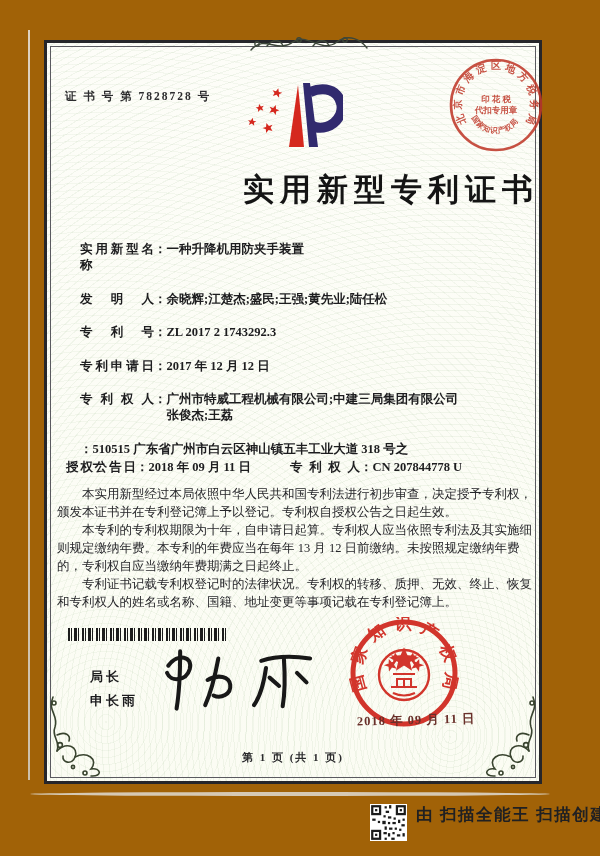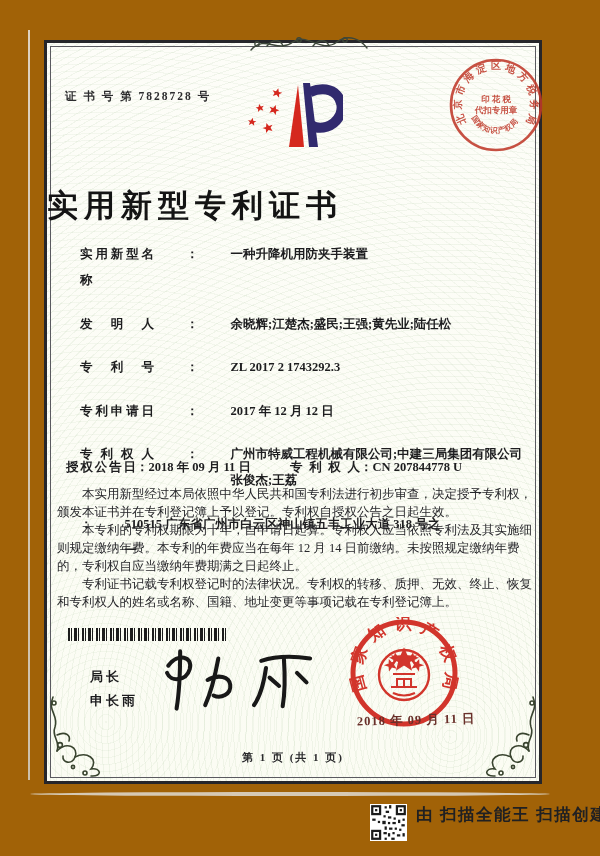--- a/index.html
+++ b/index.html
@@ -20,26 +20,26 @@
       repeating-radial-gradient(circle at 12% 92%, rgba(120,165,105,.07) 0 1px, rgba(0,0,0,0) 1px 7px),
       linear-gradient(#fdfdf8,#fbfcf3);}
   .frame-inner{position:absolute;inset:3px;border:1px solid #5a5a60;pointer-events:none;}
 
   .cert-no{position:absolute;left:18px;top:46px;font-size:11.5px;font-weight:600;
     color:#2c2c2e;letter-spacing:2px;}
 
   .logo{position:absolute;left:196px;top:40px;width:100px;height:78px;}
   .tax-seal{position:absolute;left:399px;top:12px;width:100px;height:100px;opacity:.88;}
 
-  .title{position:absolute;left:0;top:142px;width:100%;text-align:left;
+  .title{position:absolute;left:0;top:126px;width:100%;text-align:right;
     font-size:31px;font-weight:700;color:#141414;letter-spacing:6px;}
 
   .fields{position:absolute;left:33px;top:198px;width:452px;font-size:12.5px;
     font-weight:600;color:#1d1d1f;}
-  .frow{display:flex;line-height:26px;margin-bottom:17.5px;gap:32px;}
+  .frow{display:flex;line-height:16px;margin-bottom:17.5px;}
   .flabel{display:inline-block;width:74px;text-align:justify;text-align-last:justify;flex:0 0 74px;}
   .fcolon{flex:0 0 12px;}
   .fvalue{flex:1;}
   .fvalue .l2{display:block;}
 
   .grant-row{position:absolute;left:19px;top:415px;width:466px;display:flex;
     font-size:12.5px;font-weight:600;color:#1d1d1f;line-height:18px;}
   .grant-left{display:flex;}
   .grant-right{display:flex;position:absolute;left:224px;top:0;}
   .glabel{display:inline-block;width:70px;text-align:justify;text-align-last:justify;}
@@ -178,21 +178,21 @@
       </span>
       <span class="grant-right">
         <span class="glabel">专利权人</span>
           <span>：</span>
         <span>CN 207844778 U</span>
       </span>
     </div>
 
     <div class="paras">
       <p>本实用新型经过本局依照中华人民共和国专利法进行初步审查，决定授予专利权，颁发本证书并在专利登记簿上予以登记。专利权自授权公告之日起生效。</p>
-      <p>本专利的专利权期限为十年，自申请日起算。专利权人应当依照专利法及其实施细则规定缴纳年费。本专利的年费应当在每年 12 月 14 日前缴纳。未按照规定缴纳年费的，专利权自应当缴纳年费期满之日起终止。</p>
+      <p>本专利的专利权期限为十年，自申请日起算。专利权人应当依照专利法及其实施细则规定缴纳年费。本专利的年费应当在每年 13 月 12 日前缴纳。未按照规定缴纳年费的，专利权自应当缴纳年费期满之日起终止。</p>
       <p>专利证书记载专利权登记时的法律状况。专利权的转移、质押、无效、终止、恢复和专利权人的姓名或名称、国籍、地址变更等事项记载在专利登记簿上。</p>
     </div>
 
     <div class="barcode"></div>
 
     <div class="director">
       <div>局长</div>
       <div>申长雨</div>
     </div>
 

